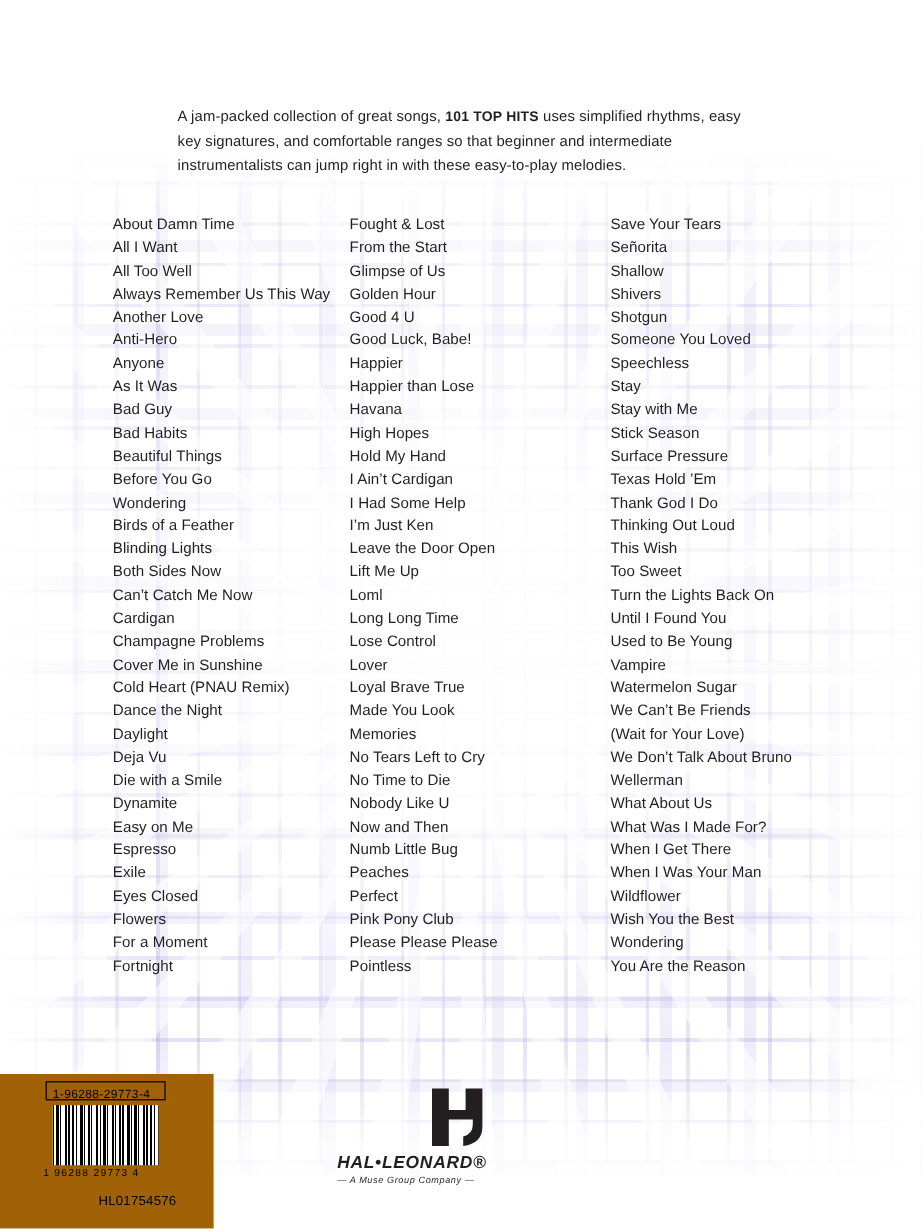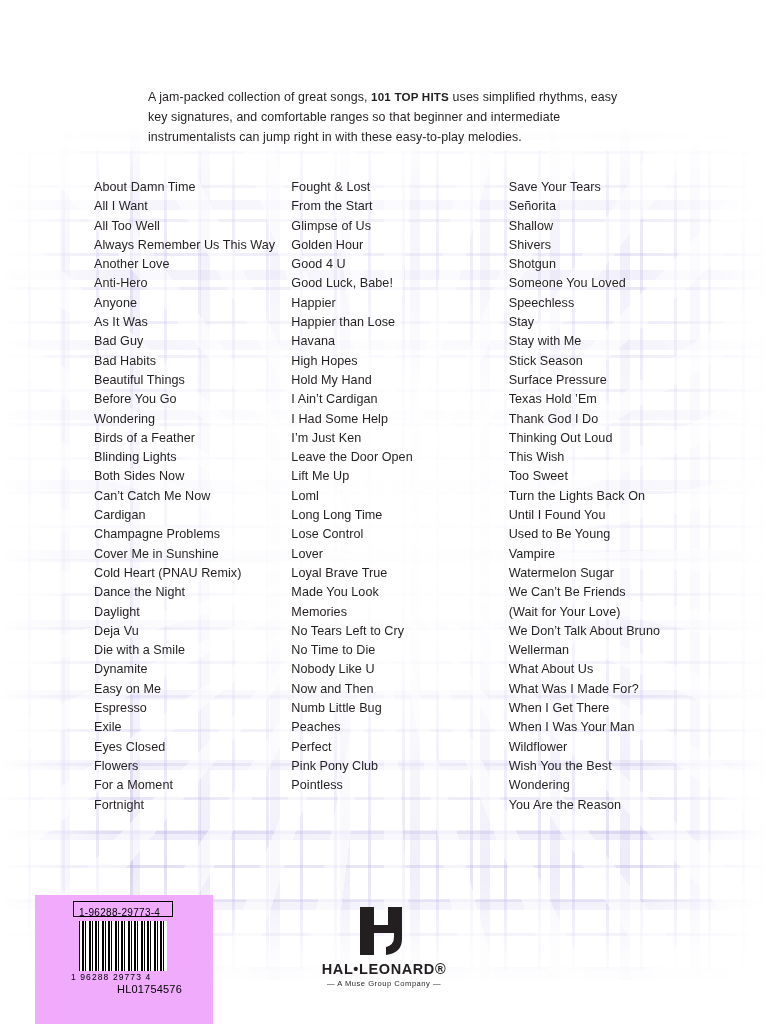--- a/index.html
+++ b/index.html
@@ -143,23 +143,22 @@
     letter-spacing: 0.05px;
   }
 
   
   .barcode-box {
     position: absolute;
     left: 0;
     top: 895px;
     width: 178px;
     height: 129px;
-    background: #f0abfc;
+    background: #a16207;
     border: 0;
-    margin-left: 35px;
   }
   .isbn-top {
     position: absolute;
     left: 44px;
     top: 12px;
     font-size: 10px;
     color: #000;
     letter-spacing: 0.3px;
   }
   .isbn-frame {
@@ -188,34 +187,34 @@
     left: 36px;
     top: 77px;
     width: 106px;
     font-size: 8.5px;
     letter-spacing: 1.1px;
     color: #000;
   }
   .hl-code {
     position: absolute;
     left: 46px;
-    top: 88px;
+    top: 100px;
     font-size: 11px;
     color: #000;
     letter-spacing: 0.2px;
     padding-left: 36px;
   }
 
   
   .logo {
     position: absolute;
     left: 281px;
     top: 905px;
     width: 206px;
-    text-align: center;
+    font-style: italic;
   }
   .logo svg { display: block; margin: 0 auto; }
   .logo-name {
     margin-top: 4px;
     font-size: 14.5px;
     font-weight: bold;
     color: #231f20;
     letter-spacing: 0.6px;
   }
   .logo-tag {
@@ -308,20 +307,21 @@
         <div class="song">Made You Look</div>
         <div class="song">Memories</div>
         <div class="song">No Tears Left to Cry</div>
         <div class="song">No Time to Die</div>
         <div class="song">Nobody Like U</div>
         <div class="song">Now and Then</div>
         <div class="song">Numb Little Bug</div>
         <div class="song">Peaches</div>
         <div class="song">Perfect</div>
         <div class="song">Pink Pony Club</div>
+        <div class="song">Please Please Please</div>
         <div class="song">Pointless</div>
       </div>
 
       <div class="col">
         <div class="song">Save Your Tears</div>
         <div class="song">Señorita</div>
         <div class="song">Shallow</div>
         <div class="song">Shivers</div>
         <div class="song">Shotgun</div>
         <div class="song">Someone You Loved</div>

